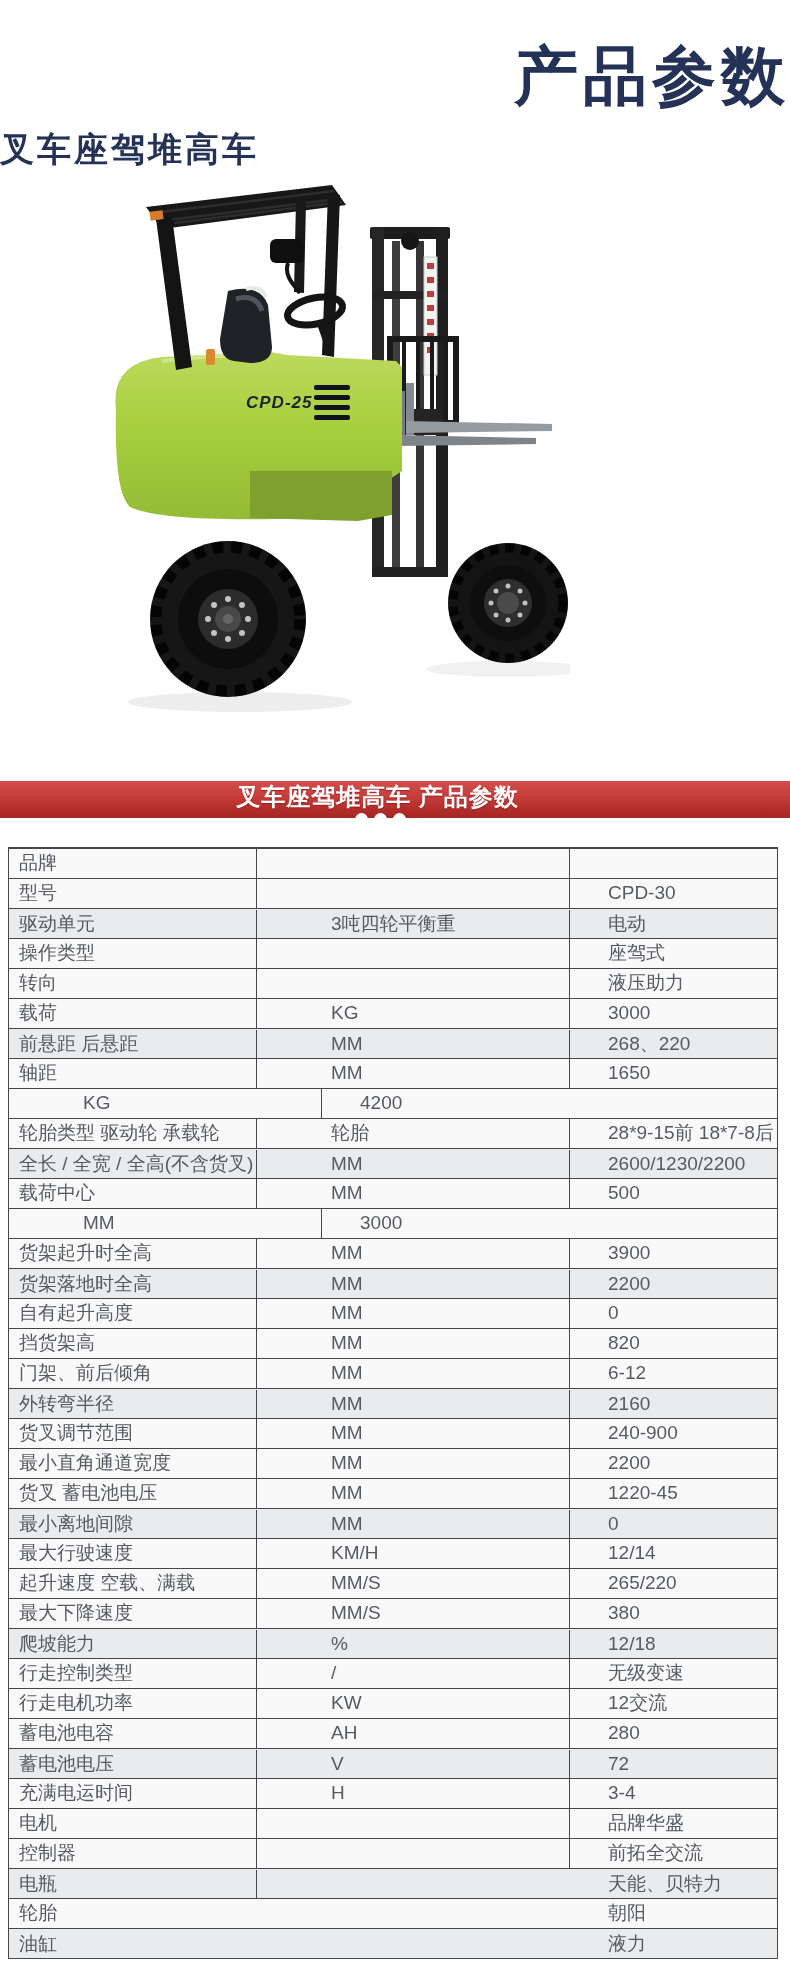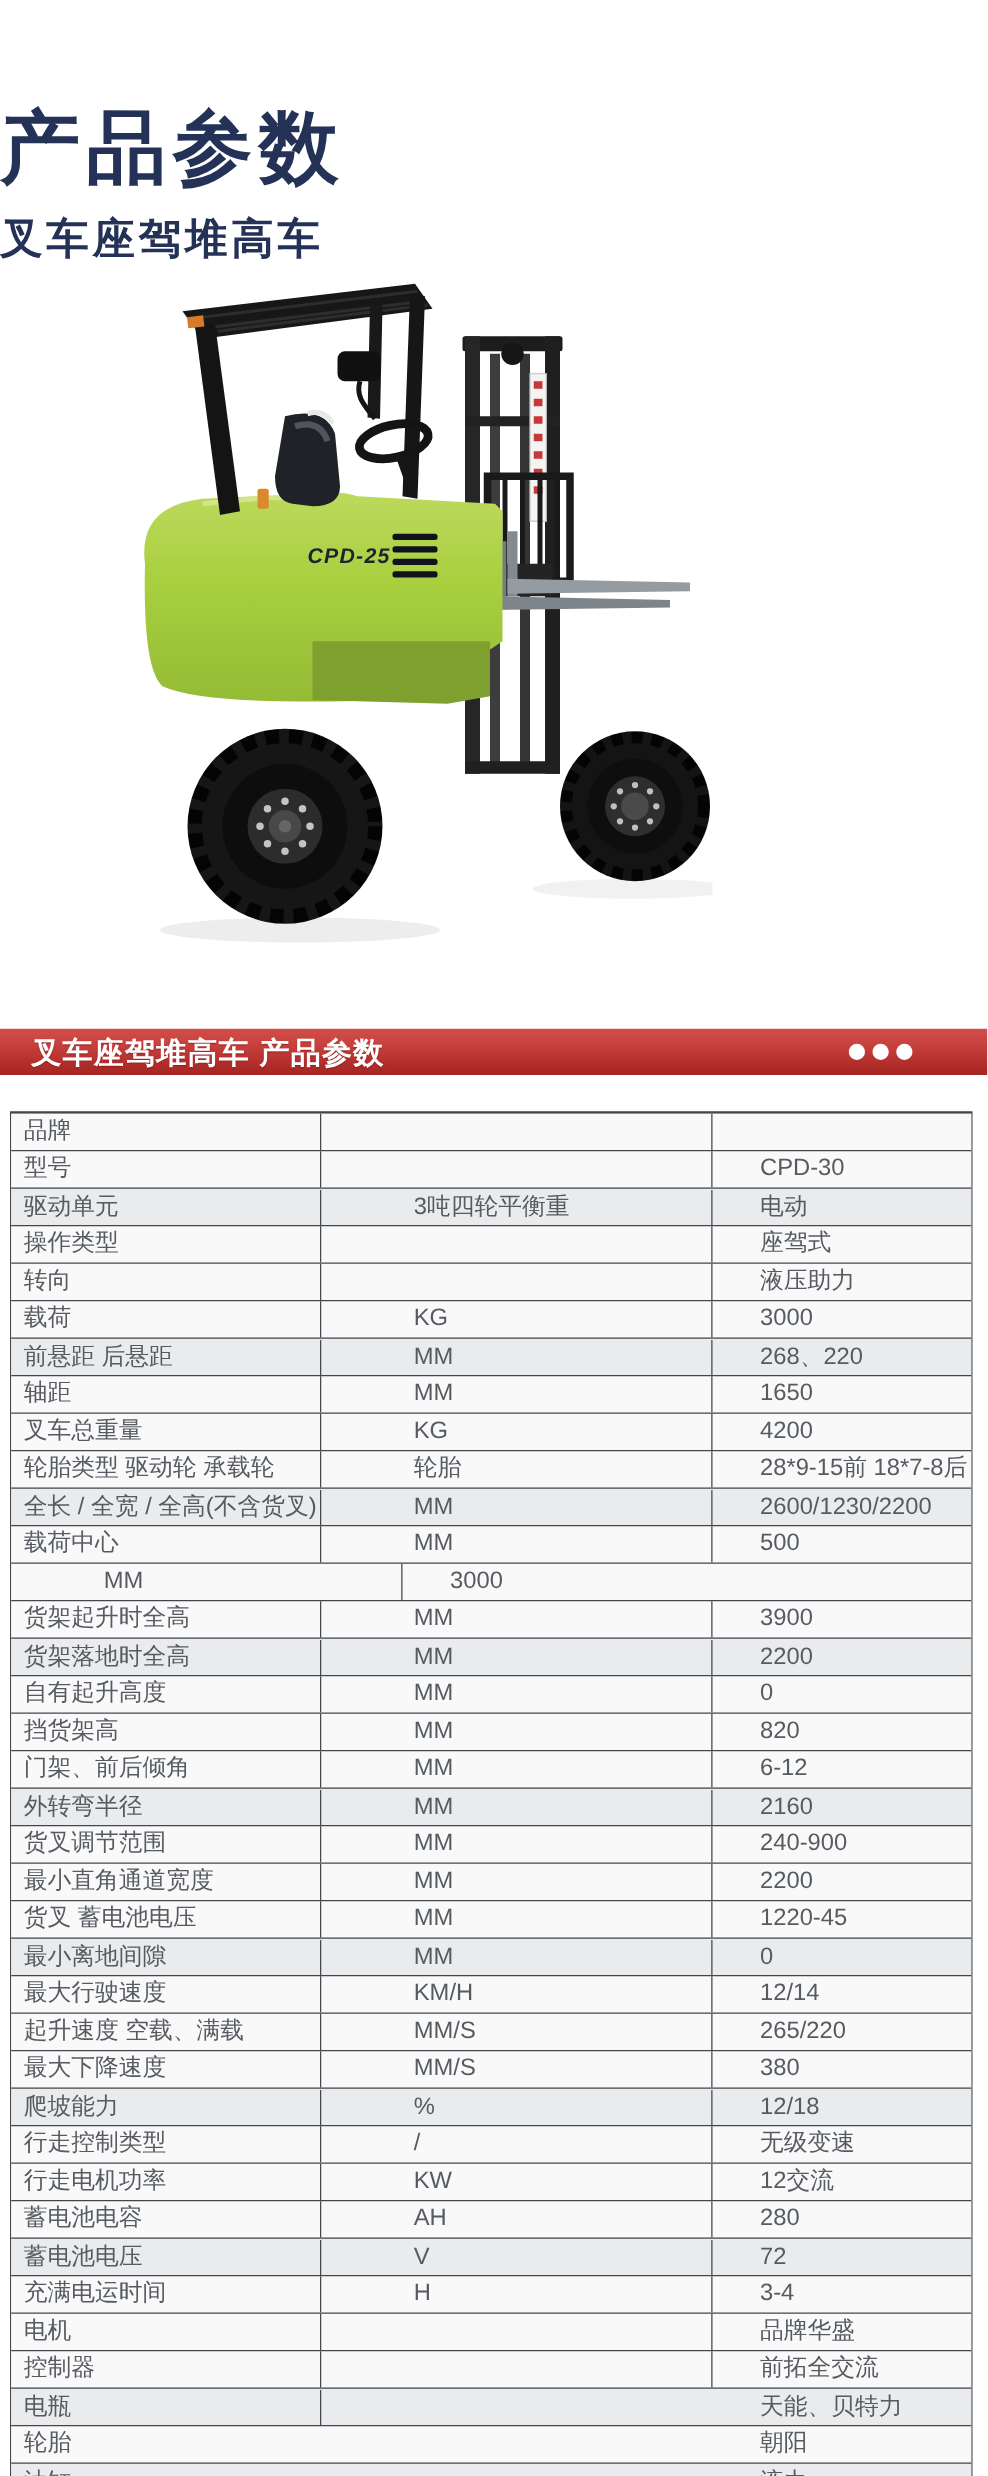--- a/index.html
+++ b/index.html
@@ -1,34 +1,35 @@
 <!DOCTYPE html>
 <html style="--navy: #233256;"><head>
 <meta charset="utf-8">
 <style>
   html,body{margin:0;padding:0;background:#fff;}
   .page{
     width:790px;height:1981px;margin:0;position:relative;background:#fff;overflow:hidden;
     font-family:"Liberation Sans","DejaVu Sans",sans-serif;color:#565b61;
   }
   .page-title{
-    margin:0;padding-top:86px;text-align:left;
+    margin:0;padding-top:44px;text-align:right;
     font-size:64px;line-height:1;font-weight:900;letter-spacing:5px;color:var(--navy,#233256);
   }
   .page-subtitle{
     margin:22px 0 0;text-align:left;
     font-size:34px;line-height:1.15;font-weight:700;letter-spacing:3px;color:var(--navy,#233256);
   }
   .figure{height:552px;position:relative;margin-top:2px;}
   .figure svg{position:absolute;left:100px;top:0;}
   .banner{
     margin-top:58px;height:37px;box-sizing:border-box;
     background:linear-gradient(180deg,#d14f4b 0%,#c63e3b 40%,#b02c29 80%,#a52622 100%);
     display:flex;align-items:center;justify-content:space-between;
     padding:0 60px 0 25px;
+    flex-direction:column;
   }
   .banner-text{color:#fff;font-size:24px;font-weight:700;letter-spacing:1px;text-shadow:0 1px 1px rgba(120,20,20,.6);}
   .dots{display:flex;align-items:center;}
   .dots i{display:inline-block;width:13px;height:13px;border-radius:50%;background:#fff;margin-left:6px;}
   .spec-table{
     margin:29px 0 0 8px;width:770px;box-sizing:border-box;
     border:1px solid #43474b;border-top-width:2px;background:#f9f9fa;
   }
   .row{display:flex;height:29px;background:#f9f9fa;}
   .row + .row{border-top:1px solid #43474b;}
@@ -219,21 +220,20 @@
         <div class="c1">前悬距 后悬距</div>
         <div class="c2">MM</div>
         <div class="c3">268、220</div>
       </div>
       <div class="row">
         <div class="c1">轴距</div>
         <div class="c2">MM</div>
         <div class="c3">1650</div>
       </div>
       <div class="row">
-        <div class="c1">叉车总重量</div>
         <div class="c2">KG</div>
         <div class="c3">4200</div>
       </div>
       <div class="row">
         <div class="c1">轮胎类型 驱动轮 承载轮</div>
         <div class="c2">轮胎</div>
         <div class="c3">28*9-15前 18*7-8后</div>
       </div>
       <div class="row shaded">
         <div class="c1">全长 / 全宽 / 全高(不含货叉)</div>

